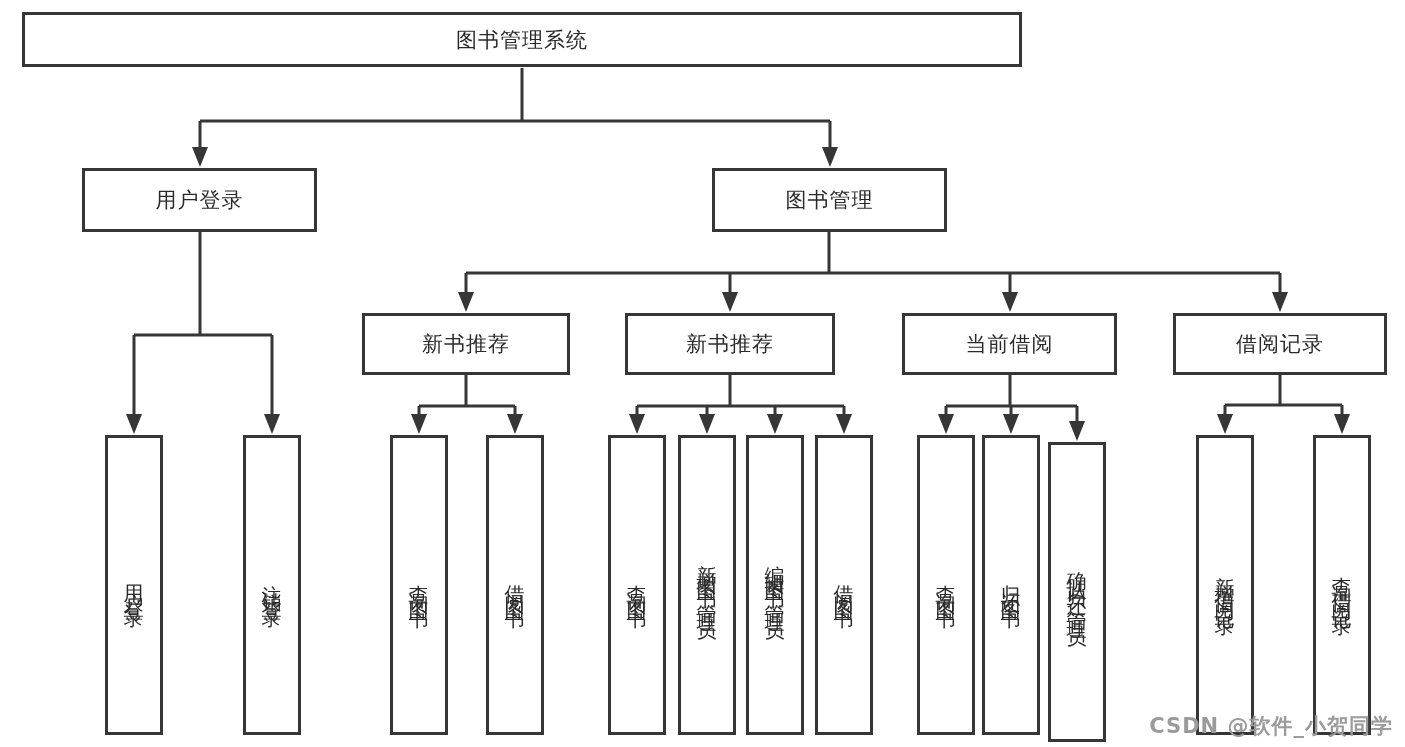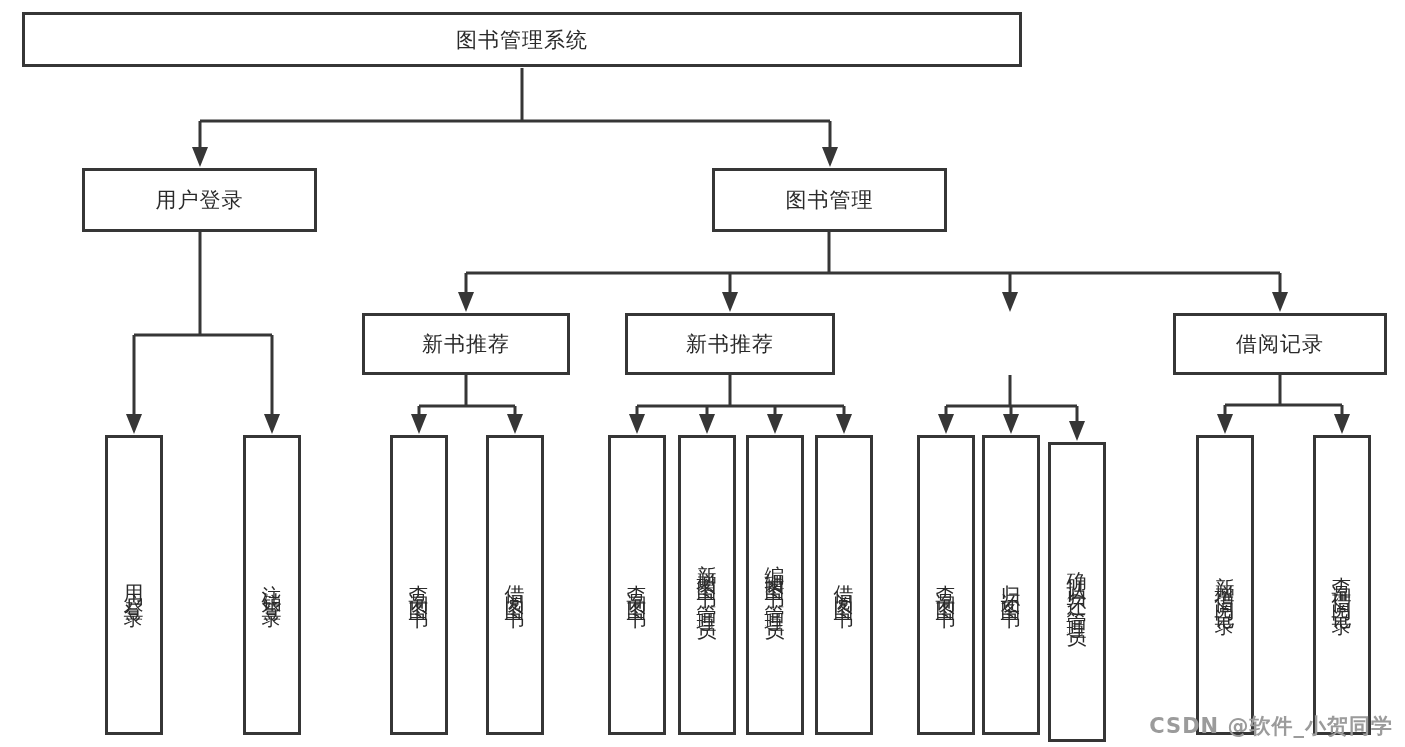--- a/index.html
+++ b/index.html
@@ -115,20 +115,23 @@
   <div class="node hbox" style="left:362px;top:313px;width:208px;height:62px">
     <span class="lbl">新书推荐</span>
   </div>
 
   <div class="node hbox" style="left:712px;top:168px;width:235px;height:64px">
     <span class="lbl">图书管理</span>
   </div>
   <div class="node hbox" style="left:625px;top:313px;width:210px;height:62px">
     <span class="lbl">新书推荐</span>
   </div>
+  <div class="node hbox" style="left:902px;top:313px;width:215px;height:62px">
+    <span class="lbl">当前借阅</span>
+  </div>
   <div class="node hbox" style="left:1173px;top:313px;width:214px;height:62px">
     <span class="lbl">借阅记录</span>
   </div>
 
   <div class="node vbox" style="left:105px;top:435px;height:300px">
     <span class="vlbl">用户登录</span>
   </div>
   <div class="node vbox" style="left:243px;top:435px;height:300px">
     <span class="vlbl">注销登录</span>
   </div>

